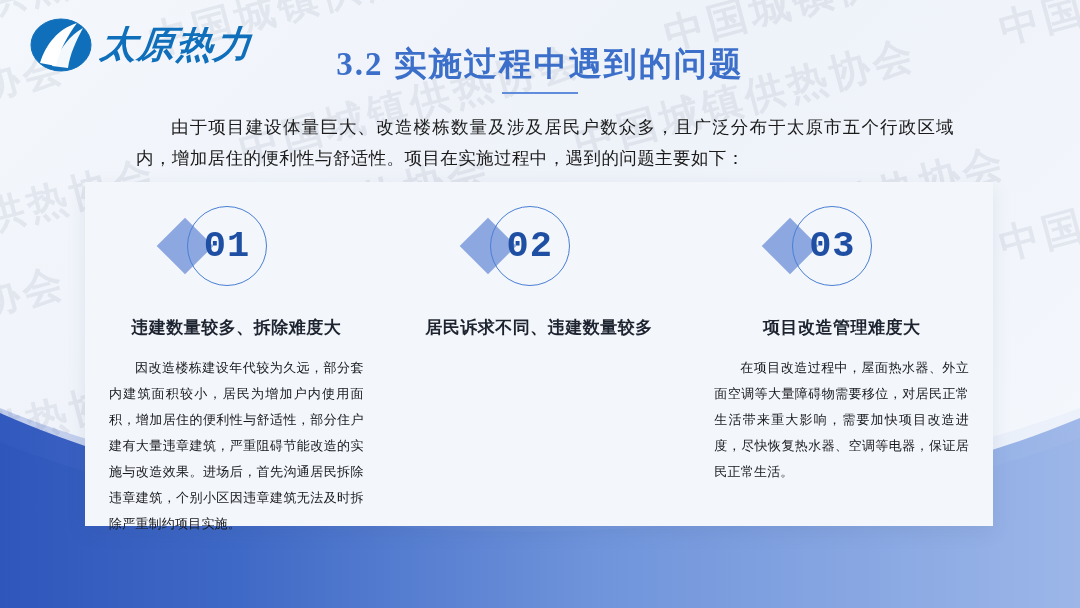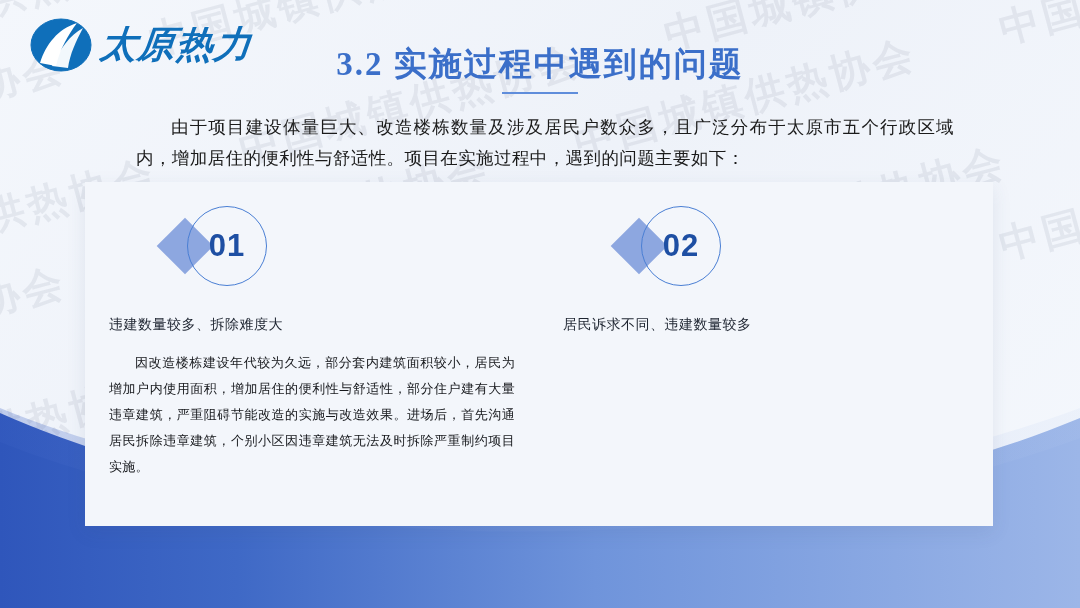--- a/index.html
+++ b/index.html
@@ -170,32 +170,33 @@
   }
   .badge .num {
     position: absolute;
     left: 22px;
     top: 2px;
     width: 80px;
     height: 80px;
     display: flex;
     align-items: center;
     justify-content: center;
-    font-family: Liberation Sans, sans-serif;
-    font-size: 31px;
+    font-family: Liberation Mono, monospace;
+    font-size: 37px;
     font-weight: 700;
     color: #1e4fa3;
     letter-spacing: 1px;
   }
 
   .col-head {
     margin-top: 26px;
+    text-align: center;
     font-family: "DejaVu Sans", sans-serif;
-    font-size: 14px;
-    font-weight: 400;
+    font-size: 17px;
+    font-weight: 700;
     color: #1d2430;
     letter-spacing: 0.5px;
     white-space: nowrap;
   }
 
   .col-body {
     margin-top: 16px;
     font-family: "Liberation Serif", "DejaVu Serif", serif;
     font-size: 13px;
     line-height: 26px;
@@ -268,15 +269,24 @@
 
     <div class="col">
       <div class="badge">
         <div class="diamond"></div>
         <div class="ring"></div>
         <div class="num">02</div>
       </div>
       <div class="col-head">居民诉求不同、违建数量较多</div>
     </div>
 
+    <div class="col">
+      <div class="badge">
+        <div class="diamond"></div>
+        <div class="ring"></div>
+        <div class="num">03</div>
+      </div>
+      <div class="col-head">项目改造管理难度大</div>
+      <div class="col-body">在项目改造过程中，屋面热水器、外立面空调等大量障碍物需要移位，对居民正常生活带来重大影响，需要加快项目改造进度，尽快恢复热水器、空调等电器，保证居民正常生活。</div>
+    </div>
 
   </div>
 </div>
 
 </body></html>

